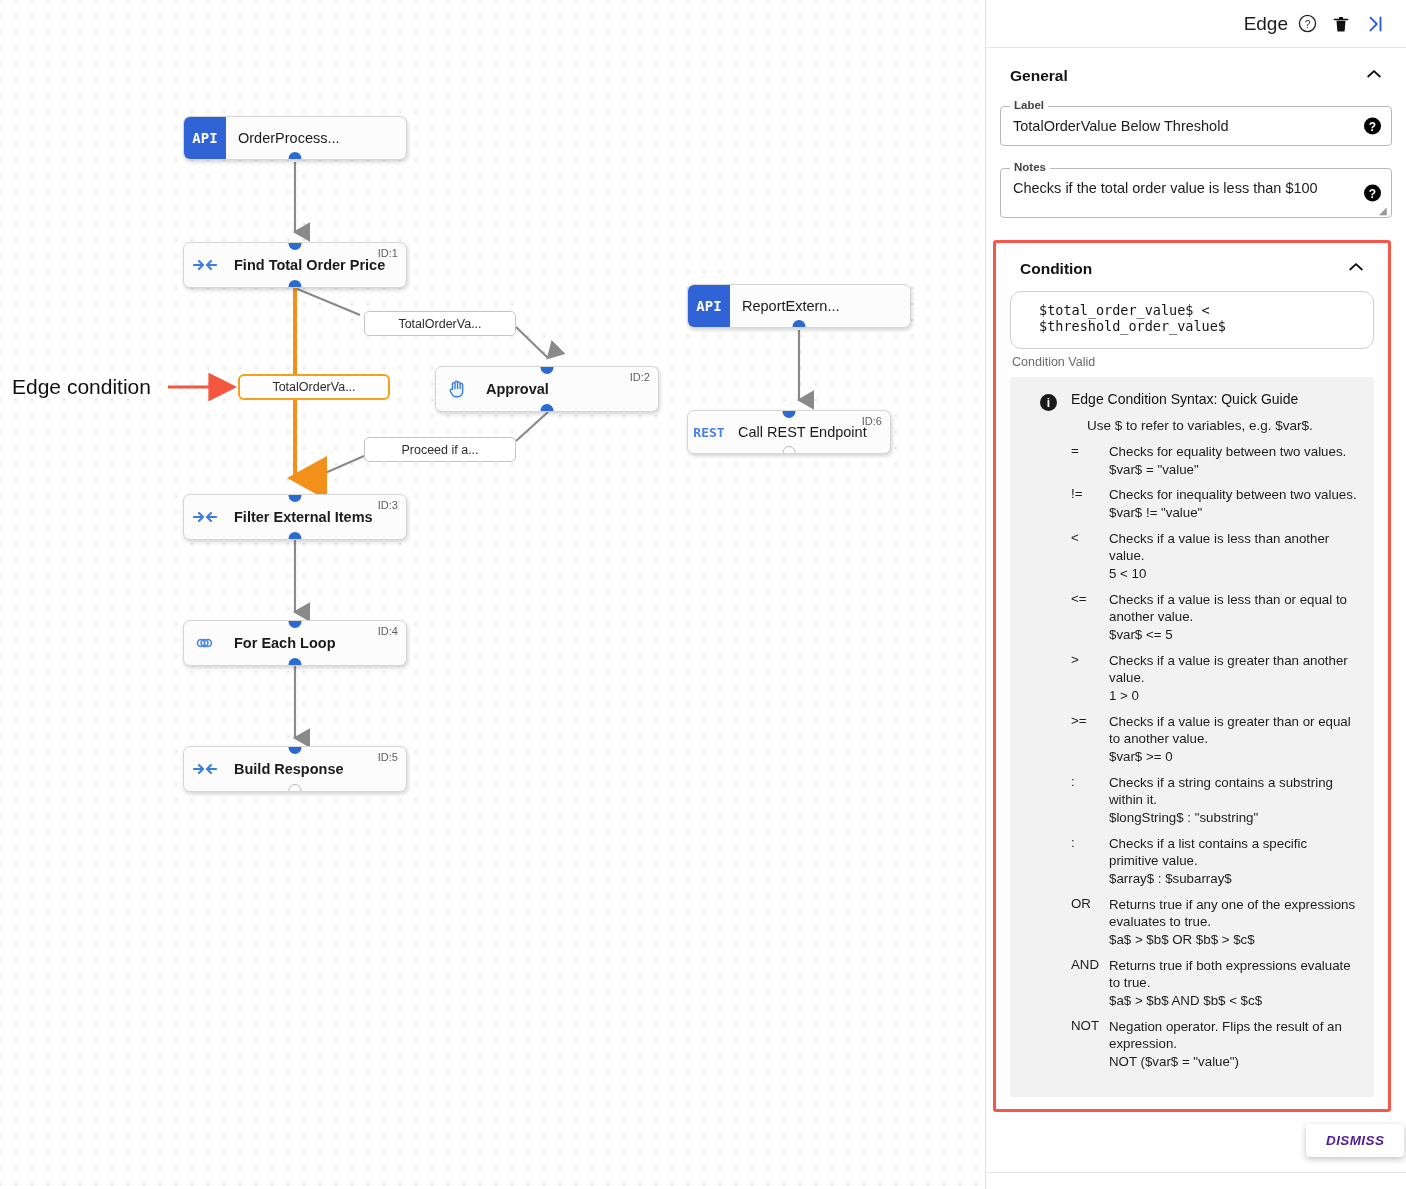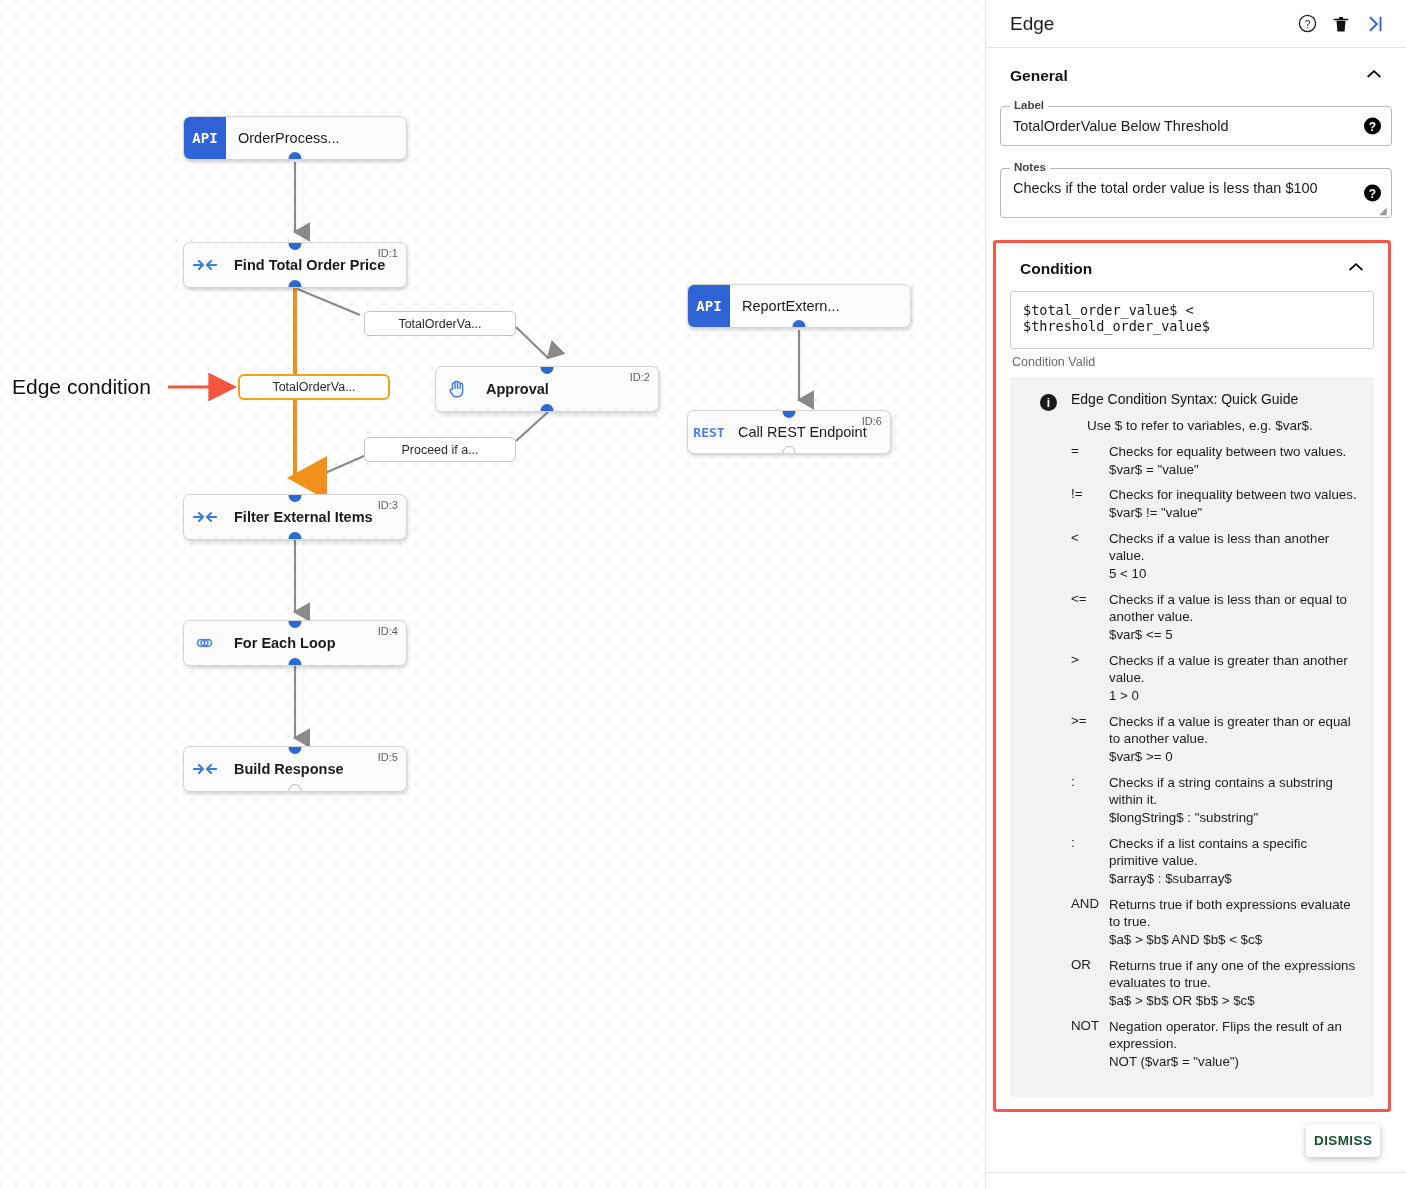--- a/index.html
+++ b/index.html
@@ -119,20 +119,21 @@
     width: 421px; height: 1189px;
     background: #ffffff;
     border-left: 1px solid #e3e3e3;
     display: flex; flex-direction: column;
   }
   #panel-header {
     height: 48px; flex: 0 0 48px;
     display: flex; align-items: center;
     padding: 0 16px 0 24px;
     border-bottom: 1px solid #e6e6e6;
+    text-align: right;
   }
   #panel-title { font-size: 19px; color: #1d1d1d; flex: 1; }
   .hdr-icon {
     width: 30px; height: 30px;
     display: flex; align-items: center; justify-content: center;
     cursor: pointer; margin-left: 4px;
   }
 
   #panel-body { flex: 1; overflow: hidden; position: relative; }
 
@@ -180,23 +181,23 @@
     border: 3px solid #f5574a;
     border-radius: 3px;
     padding: 0 0 8px 0;
     background: #fff;
     height: 872px;
     overflow: hidden;
   }
   #cond-textarea {
     margin: 0 14px;
     border: 1px solid #cfcfcf;
-    border-radius: 3px;
+    border-radius: 11px;
     height: 58px;
-    padding: 10px 12px;
+    padding: 10px 28px;
     font-family: "DejaVu Sans Mono", monospace;
     font-size: 13.5px;
     color: #151515;
     background:#fff;
   }
   #cond-valid {
     margin: 6px 14px 0 16px;
     font-size: 12.5px; color: #6b6b6b;
   }
   #guide {
@@ -224,27 +225,28 @@
     position: absolute; left: 0; right: 0; top: 1124px;
     border-top: 1px solid #e6e6e6;
     height: 1px;
   }
   #dismiss-btn {
     position: absolute;
     left: 1306px; top: 1124px;
     background: #ffffff;
     border-radius: 4px;
     box-shadow: 0 2px 6px rgba(0,0,0,0.25);
-    padding: 9px 8px;
+    padding: 9px 20px;
     font-size: 13.5px;
     font-weight: 700;
     letter-spacing: 0.4px;
-    color: #14532d;
+    color: #4c1d95;
     cursor: pointer;
     z-index: 20;
+    font-style: italic;
   }
 </style>
 </head>
 <body>
 
 <div id="app">
 
   <div id="canvas">
 
     <svg id="edges-svg">
@@ -472,28 +474,28 @@
               </div>
               <div class="op-row">
                 <div class="op">:</div>
                 <div class="desc">Checks if a string contains a substring within it.<span class="ex">$longString$ : "substring"</span></div>
               </div>
               <div class="op-row">
                 <div class="op">:</div>
                 <div class="desc">Checks if a list contains a specific primitive value.<span class="ex">$array$ : $subarray$</span></div>
               </div>
               <div class="op-row">
+                <div class="op">OR</div>
+                <div class="desc">Returns true if any one of the expressions evaluates to true.<span class="ex">$a$ &gt; $b$ OR $b$ &gt; $c$</span></div>
+              </div>
+              <div class="op-row">
                 <div class="op">AND</div>
                 <div class="desc">Returns true if both expressions evaluate to true.<span class="ex">$a$ &gt; $b$ AND $b$ &lt; $c$</span></div>
               </div>
               <div class="op-row">
-                <div class="op">OR</div>
-                <div class="desc">Returns true if any one of the expressions evaluates to true.<span class="ex">$a$ &gt; $b$ OR $b$ &gt; $c$</span></div>
-              </div>
-              <div class="op-row">
                 <div class="op">NOT</div>
                 <div class="desc">Negation operator. Flips the result of an expression.<span class="ex">NOT ($var$ = "value")</span></div>
               </div>
             </div>
         </div>
       </div>
 
       <div id="panel-footer"></div>
     </div>
   </div>

